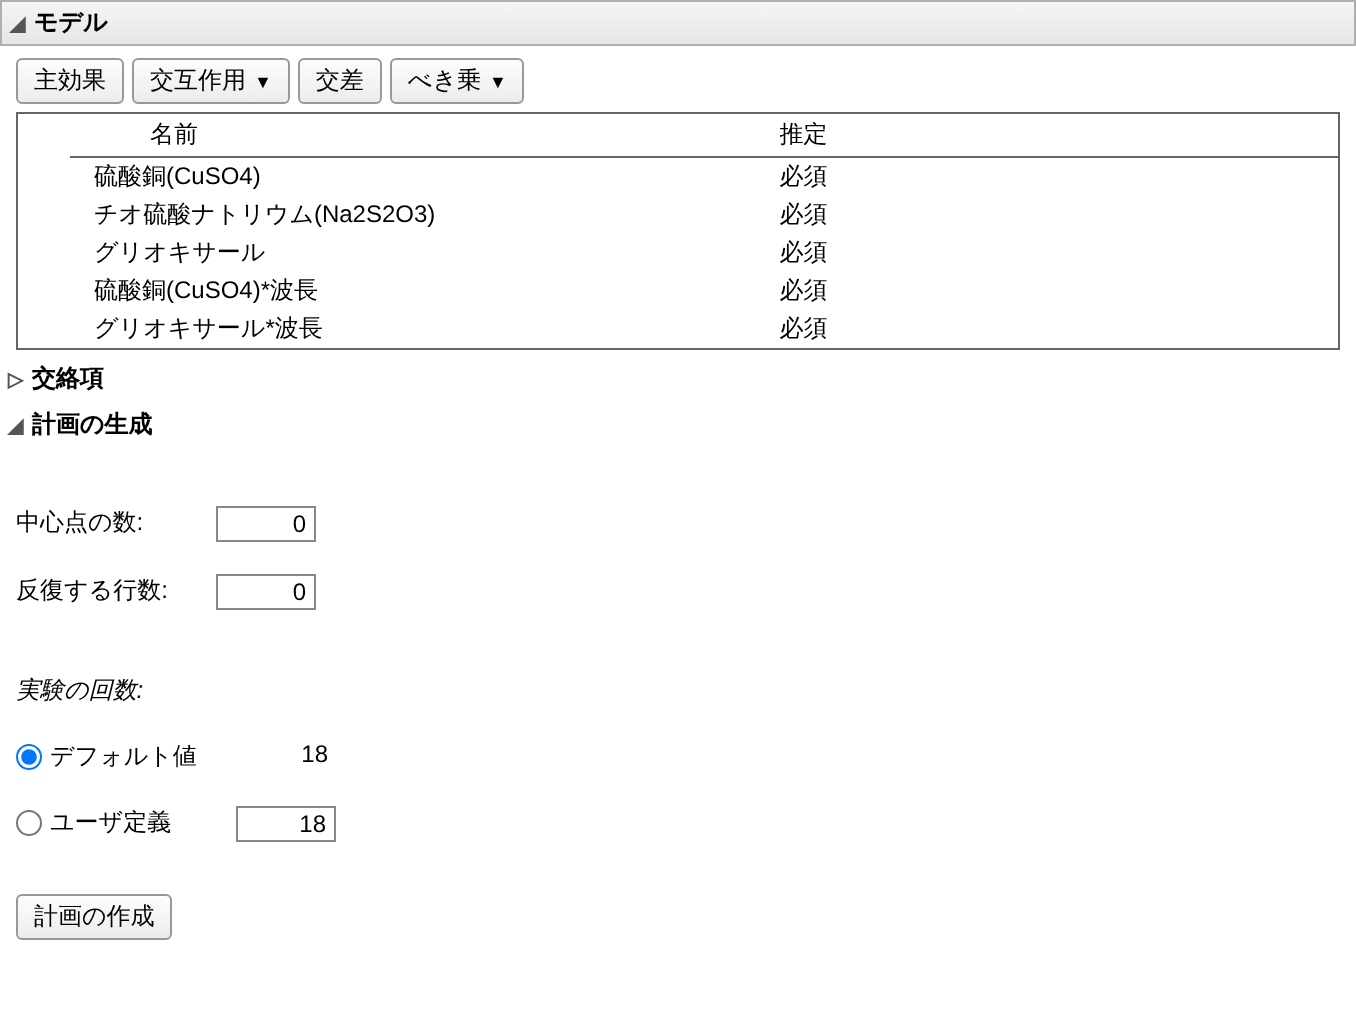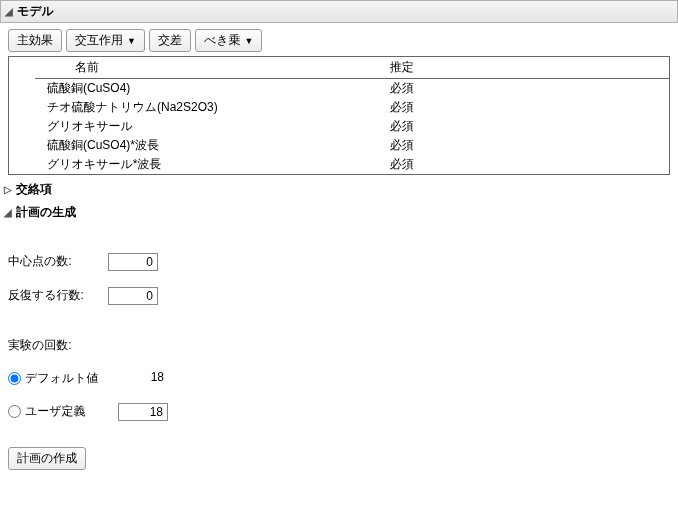--- a/index.html
+++ b/index.html
@@ -108,21 +108,21 @@
     align-items: center;
   }
   .count-val {
     width: 50px;
     text-align: right;
     padding-right: 4px;
   }
   input[type=radio] { margin-right: 4px; }
   .section-block { margin-top: 2px; }
   .spacer { height: 10px; }
-  .exp-label { font-weight: normal; margin-top: 6px; }
+  .exp-label { font-weight: normal; margin-top: 6px; font-style: italic; }
   .make-btn-row { padding: 6px 8px; }
 </style>
 </head>
 <body>
 
 <div class="section-header">
   <span class="disclosure">◢</span>
   <span>モデル</span>
 </div>
 

